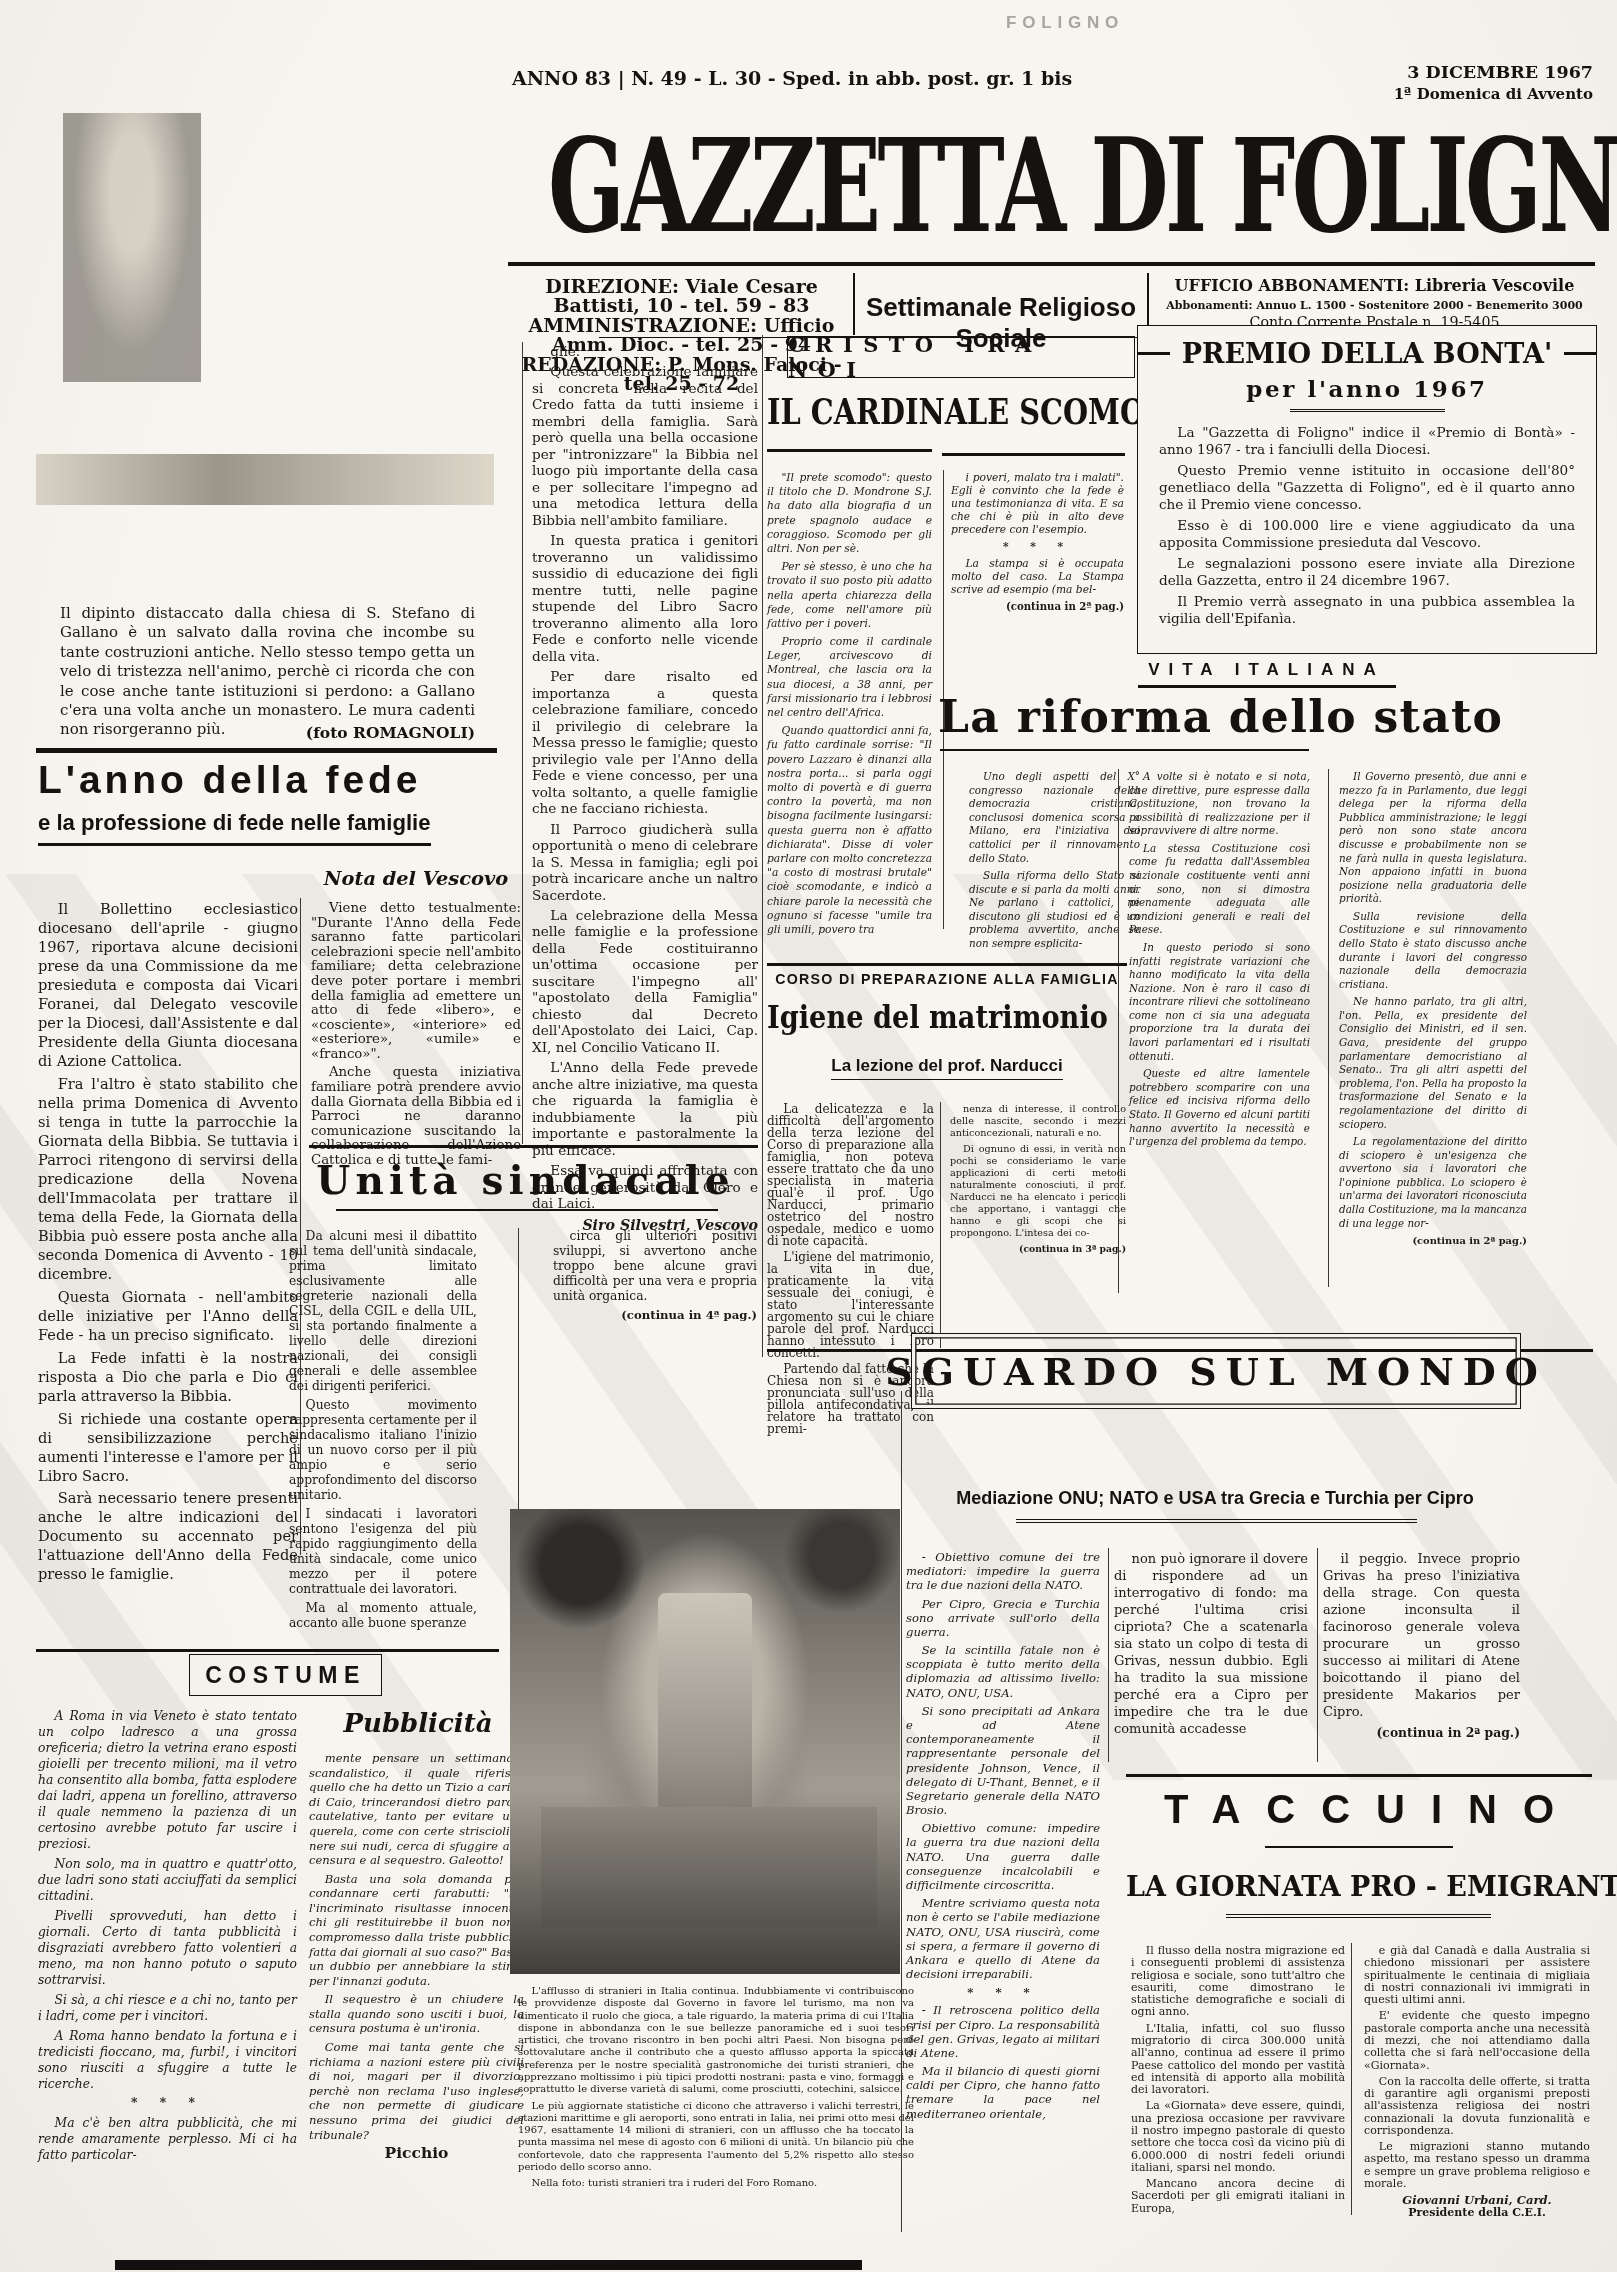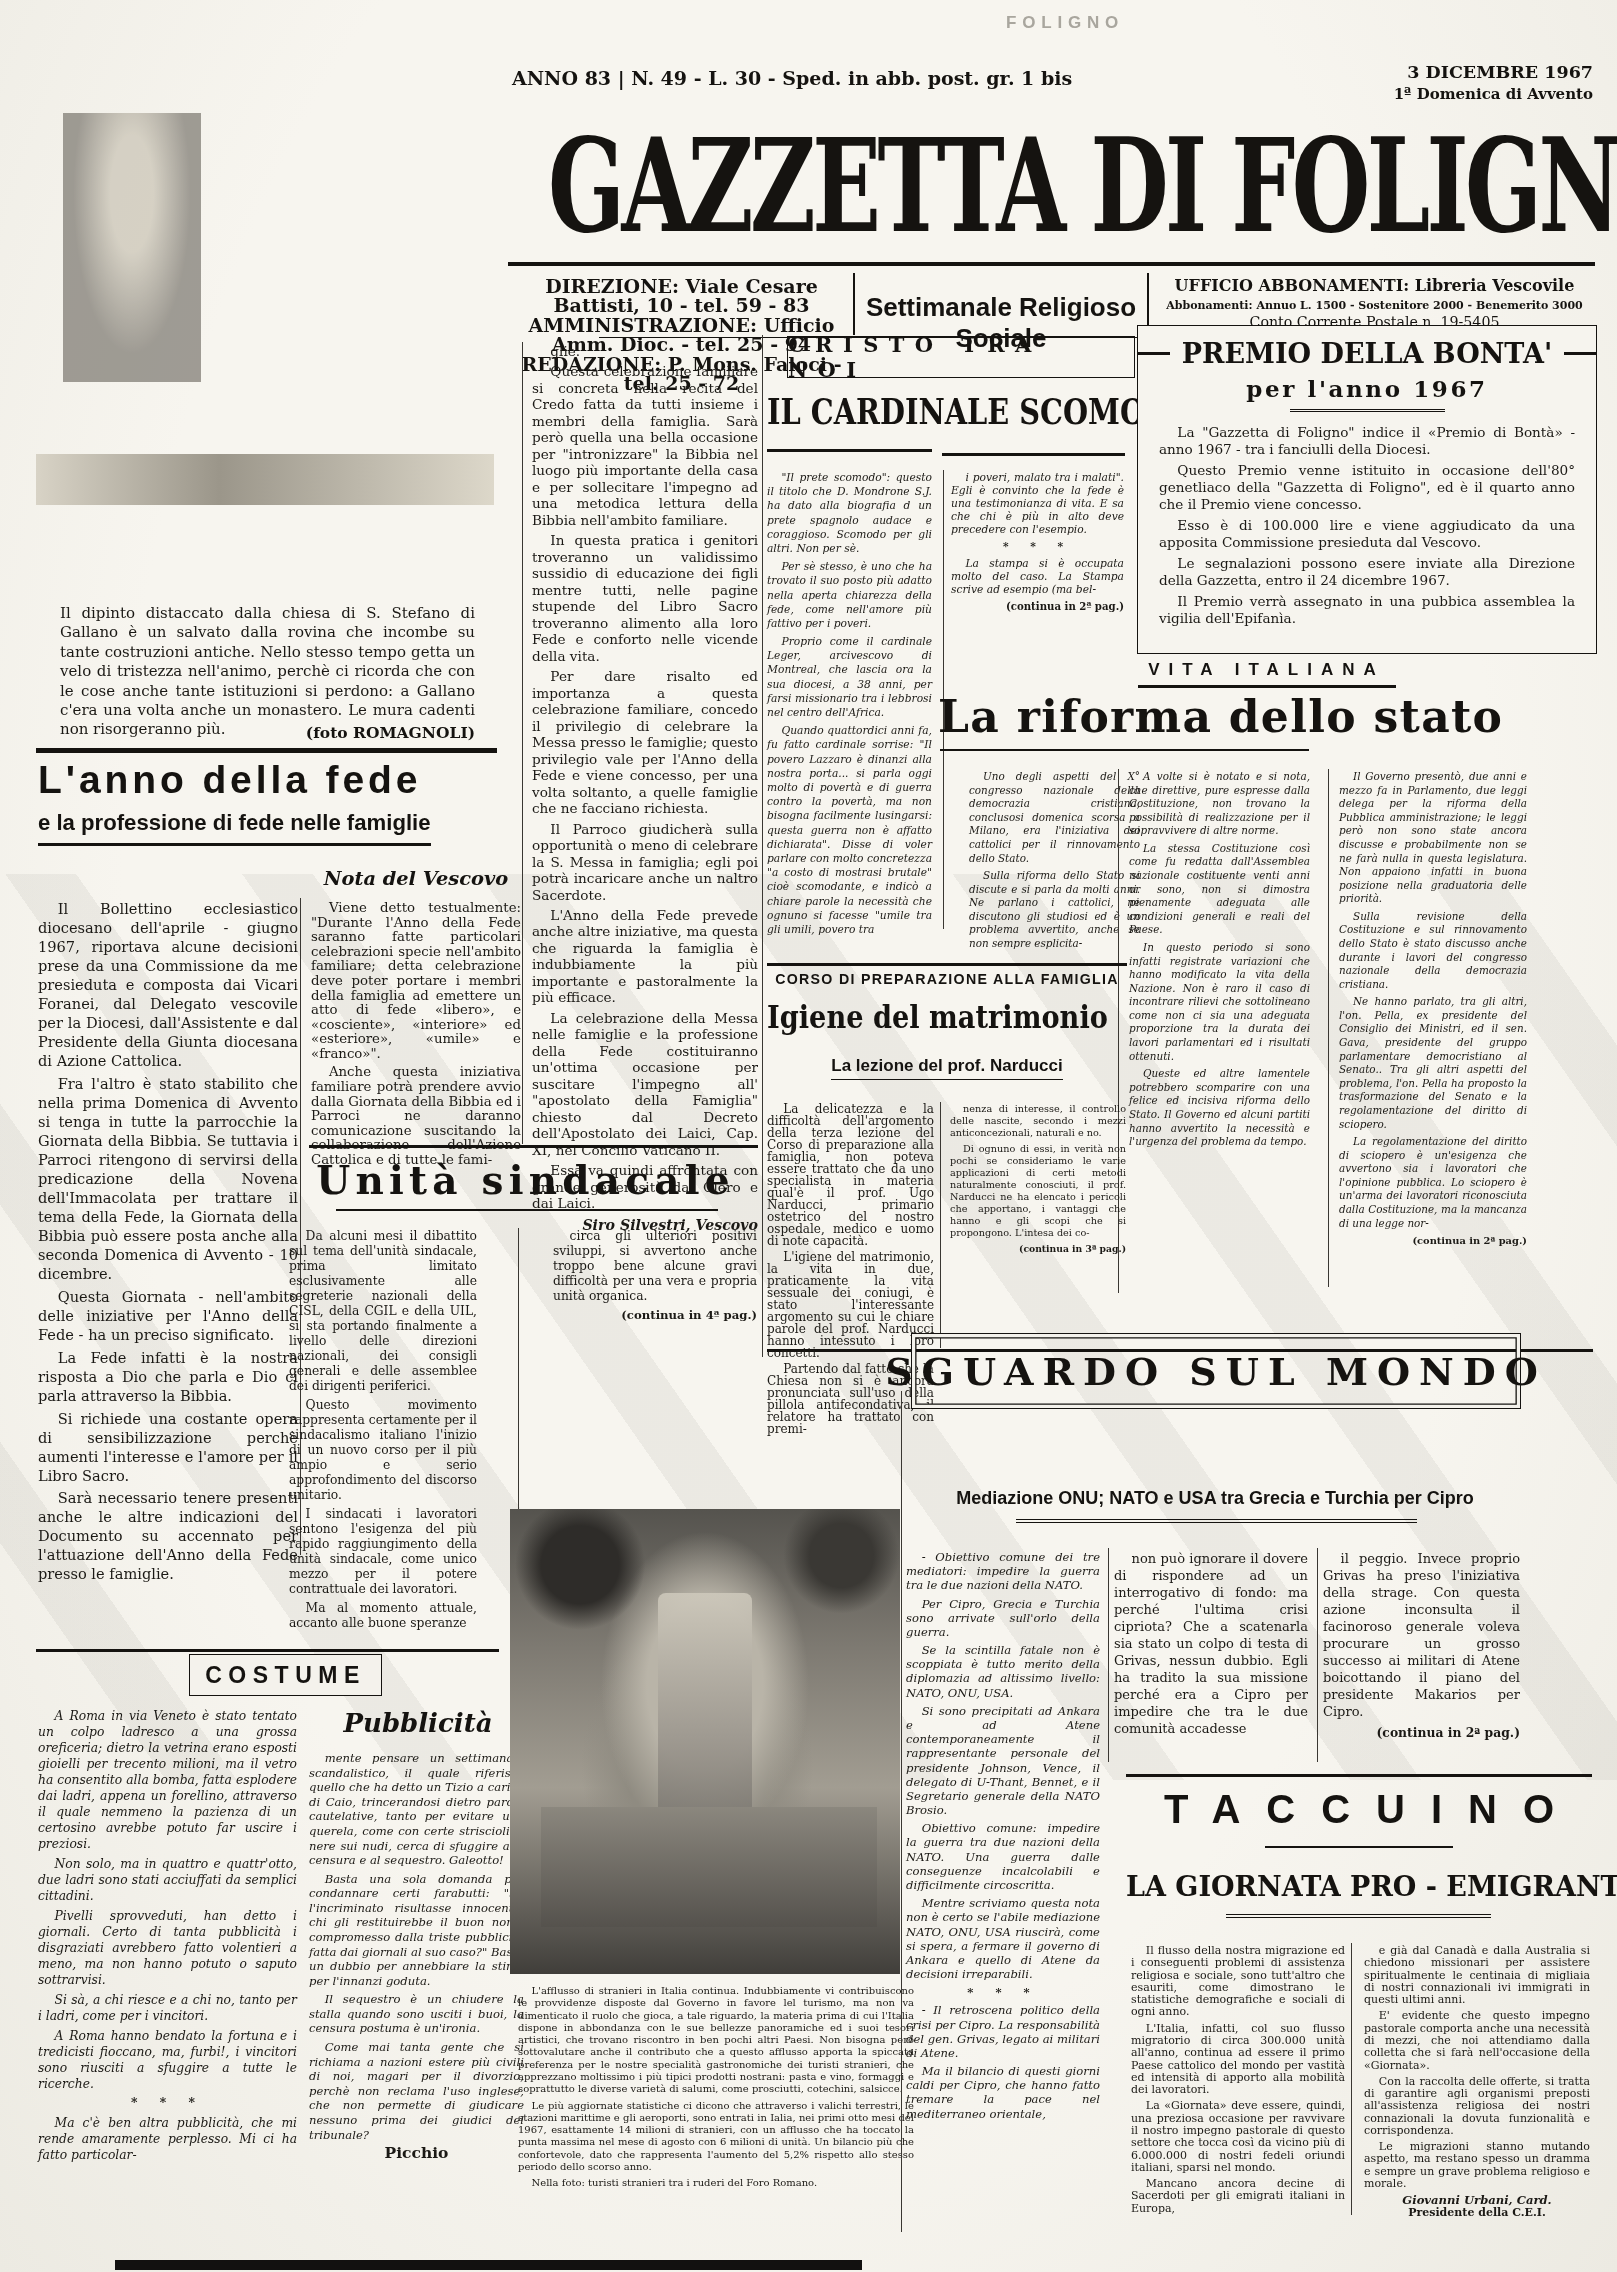--- a/index.html
+++ b/index.html
@@ -92,22 +92,22 @@
       <p>Viene detto testualmente: "Durante l'Anno della Fede saranno fatte particolari celebrazioni specie nell'ambito familiare; detta celebrazione deve poter portare i membri della famiglia ad emettere un atto di fede «libero», e «cosciente», «interiore» ed «esteriore», «umile» e «franco»".</p>
       <p>Anche questa iniziativa familiare potrà prendere avvio dalla Giornata della Bibbia ed i Parroci ne daranno comunicazione suscitando la collaborazione dell'Azione Cattolica e di tutte le fami-</p>
     </div>
   <div class="abs body" style="left:532px;top:343px;width:226px;font-size:13.6px;line-height:16.5px;">
     <div>
         <p>glie.</p>
         <p>Questa celebrazione familiare si concreta nella recita del Credo fatta da tutti insieme i membri della famiglia. Sarà però quella una bella occasione per "intronizzare" la Bibbia nel luogo più importante della casa e per sollecitare l'impegno ad una metodica lettura della Bibbia nell'ambito familiare.</p>
         <p>In questa pratica i genitori troveranno un validissimo sussidio di educazione dei figli mentre tutti, nelle pagine stupende del Libro Sacro troveranno alimento alla loro Fede e conforto nelle vicende della vita.</p>
         <p>Per dare risalto ed importanza a questa celebrazione familiare, concedo il privilegio di celebrare la Messa presso le famiglie; questo privilegio vale per l'Anno della Fede e viene concesso, per una volta soltanto, a quelle famiglie che ne facciano richiesta.</p>
         <p>Il Parroco giudicherà sulla opportunità o meno di celebrare la S. Messa in famiglia; egli poi potrà incaricare anche un naltro Sacerdote.</p>
+        <p>La celebrazione della Messa nelle famiglie e la professione della Fede costituiranno un'ottima occasione per suscitare l'impegno all' "apostolato della Famiglia" chiesto dal Decreto dell'Apostolato dei Laici, Cap. XI, nel Concilio Vaticano II.</p>
         <p>L'Anno della Fede prevede anche altre iniziative, ma questa che riguarda la famiglia è indubbiamente la più importante e pastoralmente la più efficace.</p>
-        <p>La celebrazione della Messa nelle famiglie e la professione della Fede costituiranno un'ottima occasione per suscitare l'impegno all' "apostolato della Famiglia" chiesto dal Decreto dell'Apostolato dei Laici, Cap. XI, nel Concilio Vaticano II.</p>
         <p>Essa va quindi affrontata con grande generosità dal Clero e dai Laici.</p>
       </div>
     <div class="sig" style="font-size:14.2px;margin-top:5.2px;">Siro Silvestri, Vescovo</div>
   </div>
 
   <div class="abs vrule" style="left:522px;top:342px;height:802px;"></div>
   <div class="abs vrule" style="left:762px;top:335px;height:1022px;"></div>
   <div class="abs vrule" style="left:300px;top:898px;height:657px;width:0.6px;"></div>
 
   <div class="abs rule" style="left:309px;top:1145px;width:449px;height:3.2px;"></div>

